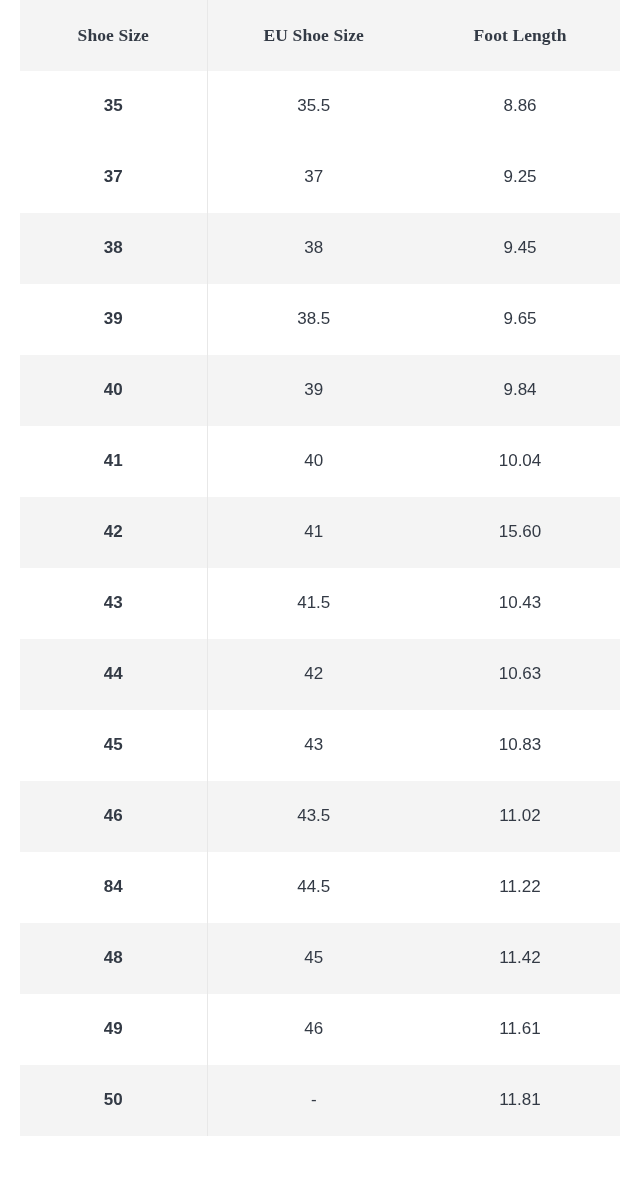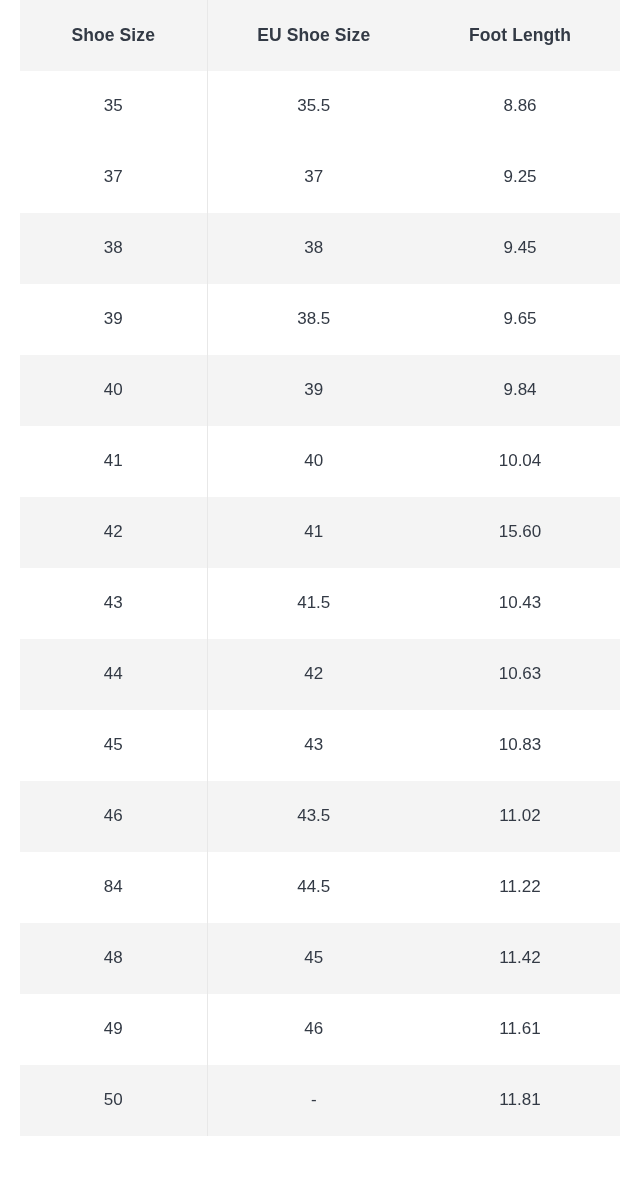--- a/index.html
+++ b/index.html
@@ -57,33 +57,34 @@
   table.size-table td.col-divider {
     border-right: 1px solid #e8e8e8;
   }
 
   
   table.size-table thead th {
     background: #f4f4f4;
     font-weight: bold;
     font-size: 17.5px;
     letter-spacing: 0.1px;
+    font-family: Liberation Serif, serif;
   }
 
   
   table.size-table tbody tr.row-shaded td {
     background: #f4f4f4;
   }
   table.size-table tbody tr.row-plain td {
     background: #ffffff;
   }
 
   
   table.size-table tbody td.cell-shoe {
-    font-weight: normal;
+    font-weight: bold;
   }
   table.size-table tbody td.cell-eu,
   table.size-table tbody td.cell-foot {
     font-weight: normal;
   }
 </style>
 </head>
 <body>
 
 <div id="size-table-wrap">

